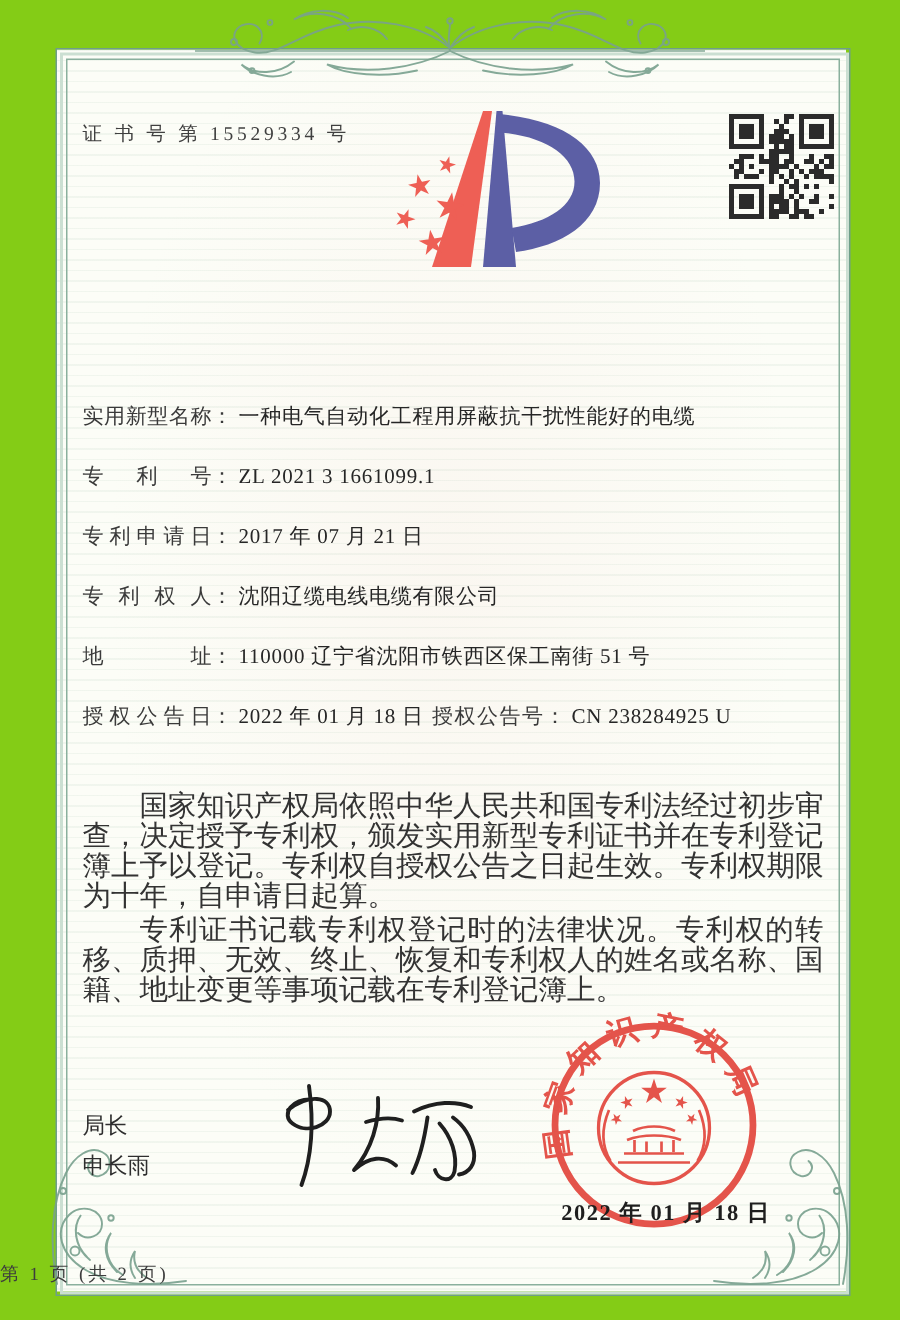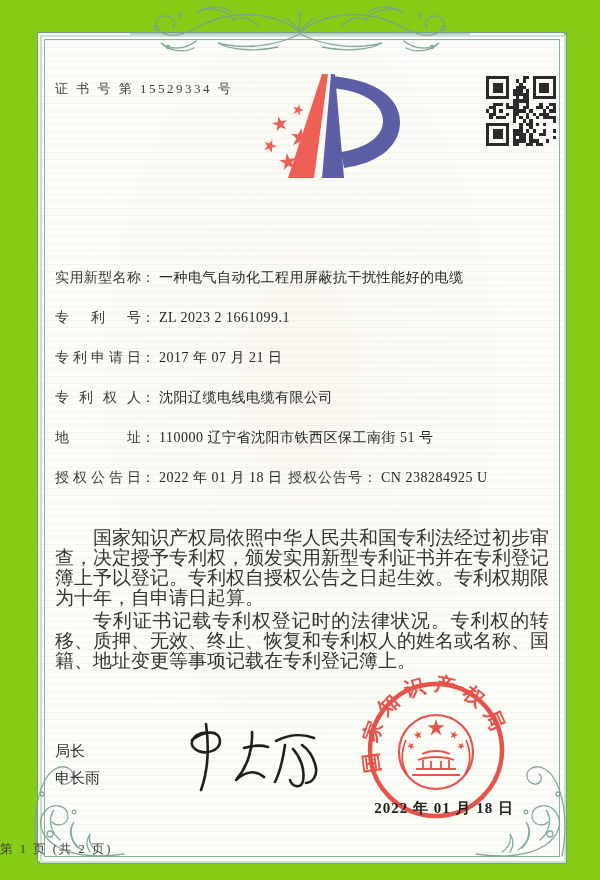--- a/index.html
+++ b/index.html
@@ -353,21 +353,21 @@
         <rect x="15" y="20" width="1" height="1" fill="#2b2b2b"></rect>
         <rect x="16" y="20" width="1" height="1" fill="#2b2b2b"></rect>
       </svg>
 
 
     <div class="fields">
       <div class="frow">
         <span class="flabel">实用新型名称</span><span class="colon">：</span><span class="fvalue">一种电气自动化工程用屏蔽抗干扰性能好的电缆</span>
       </div>
       <div class="frow">
-        <span class="flabel">专利号</span><span class="colon">：</span><span class="fvalue">ZL 2023 2 1661099.1</span>
+        <span class="flabel">专利号</span><span class="colon">：</span><span class="fvalue">ZL 2021 3 1661099.1</span>
       </div>
       <div class="frow">
         <span class="flabel">专利申请日</span><span class="colon">：</span><span class="fvalue">2017 年 07 月 21 日</span>
       </div>
       <div class="frow">
         <span class="flabel">专利权人</span><span class="colon">：</span><span class="fvalue">沈阳辽缆电线电缆有限公司</span>
       </div>
       <div class="frow">
         <span class="flabel">地址</span><span class="colon">：</span><span class="fvalue">110000 辽宁省沈阳市铁西区保工南街 51 号</span>
       </div>

